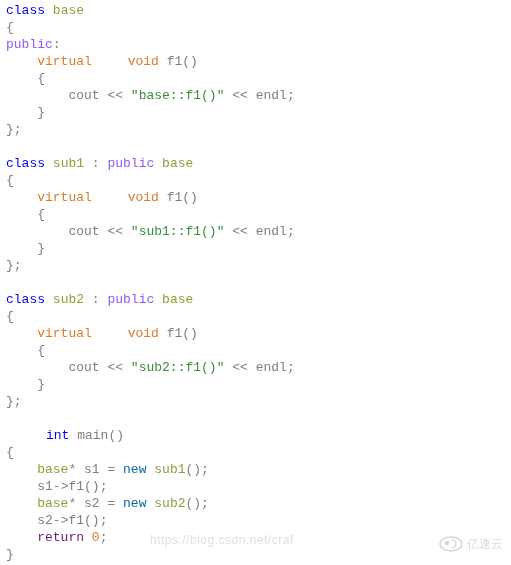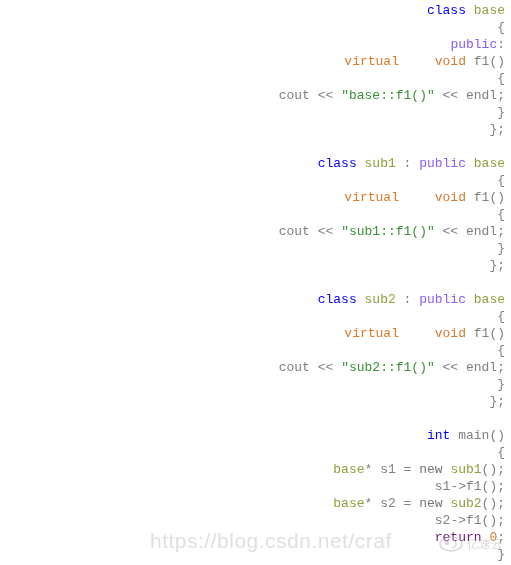--- a/index.html
+++ b/index.html
@@ -13,34 +13,34 @@
     position: relative;
     width: 511px;
     height: 565px;
     box-sizing: border-box;
     overflow: hidden;
   }
   .kw-class   { color: #0000ff; }
   .kw-public  { color: #8b5cf6; }
   .kw-virtual { color: #d97c29; }
   .kw-void    { color: #d97c29; margin-left: 28px; }
-  .kw-new     { color: #737373; margin-top: 8px; }
+  .kw-new     { color: #0369a1; margin-top: 8px; }
   .kw-return  { color: #701a75; }
   .kw-int     { color: #0000ff; margin-left: 40px; }
   .id-type    { color: #8f9f3a; }
   .fn-name    { color: #808080; }
   .str        { color: #3a8f3a; }
   .num        { color: #d97c29; }
-  pre { margin:0; font-family: inherit; text-align: right; }
+  pre { margin:0; font-family: inherit; }
   .watermark-text {
     position: absolute;
     bottom: 16px;
     left: 150px;
     color: #e0e0e0;
-    font-size: 21px;
+    font-size: 12px;
     font-family: Arial, sans-serif;
     letter-spacing: 0.5px;
     pointer-events: none;
   }
   .watermark-logo {
     position: absolute;
     right: 4px;
     bottom: 10px;
     width: 70px;
     height: 26px;

